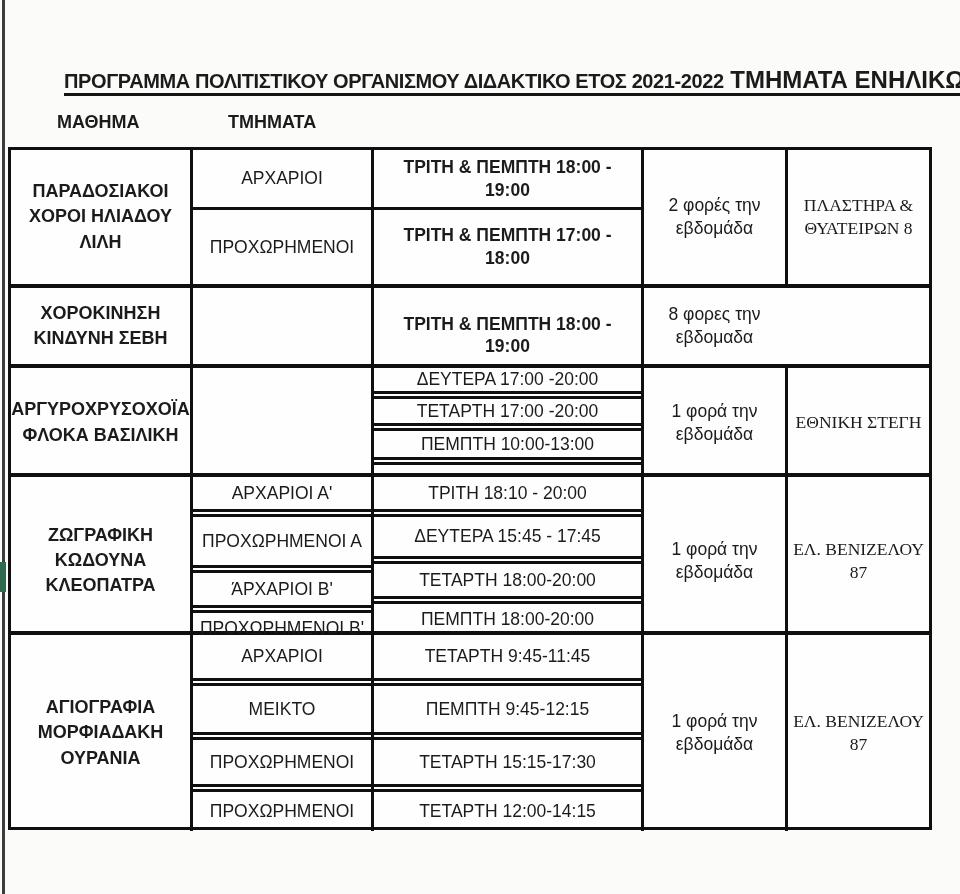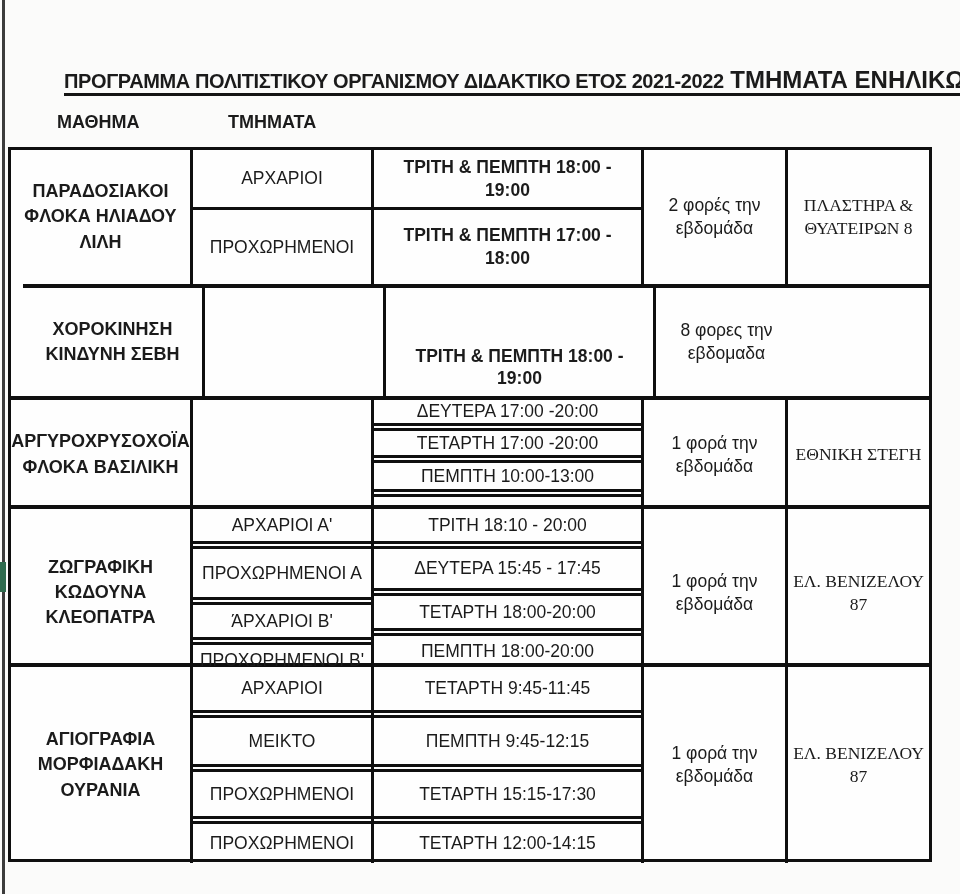--- a/index.html
+++ b/index.html
@@ -56,40 +56,40 @@
   .boxes{ justify-content:flex-start; align-items:stretch; gap:2px; }
   .box{
     display:flex; align-items:center; justify-content:center; text-align:center;
     border-top:3px solid #0f0f0f; border-bottom:3px solid #0f0f0f;
   }
   .box:first-child{ border-top:none; }
   .box:last-child{ border-bottom:none; }
   .time-wrap{ max-width:225px; margin:0 auto;font-weight:bold; }
   .freq-cell{ font-size:17.5px; }
   .loc-cell{ font-size:17.5px;font-family:Liberation Serif, serif; }
-  .h-r1{ height:134px; } .h-r2{ height:112px;margin-left:12px; } .h-r3{ height:109px; }
+  .h-r1{ height:134px; } .h-r2{ height:80px; } .h-r3{ height:109px; }
   .h-r4{ height:158px; } .h-r5{ height:196px; }
 </style>
 </head>
 <body>
 
 <div class="edge-line"></div>
 <div class="green-mark"></div>
 
 <div class="title">
   <span class="title-underline"><span class="title-main">ΠΡΟΓΡΑΜΜΑ ΠΟΛΙΤΙΣΤΙΚΟΥ ΟΡΓΑΝΙΣΜΟΥ ΔΙΔΑΚΤΙΚΟ ΕΤΟΣ 2021-2022</span><span class="title-suffix"> ΤΜΗΜΑΤΑ ΕΝΗΛΙΚΩΝ</span></span>
 </div>
 
 <div class="col-header course">ΜΑΘΗΜΑ</div>
 <div class="col-header sections">ΤΜΗΜΑΤΑ</div>
 
 <div class="sched-table">
 
   <div class="trow h-r1">
-    <div class="cell course-cell">ΠΑΡΑΔΟΣΙΑΚΟΙ ΦΛΟΚΑ  ΗΛΙΑΔΟΥ ΛΙΛΗ</div>
+    <div class="cell course-cell">ΠΑΡΑΔΟΣΙΑΚΟΙ ΧΟΡΟΙ  ΗΛΙΑΔΟΥ ΛΙΛΗ</div>
     <div class="cell stack">
       <div class="sub r1-a">ΑΡΧΑΡΙΟΙ</div>
       <div class="sub r1-b">ΠΡΟΧΩΡΗΜΕΝΟΙ</div>
     </div>
     <div class="cell stack">
       <div class="sub r1-a">
           <span class="time-wrap">ΤΡΙΤΗ &amp; ΠΕΜΠΤΗ 18:00 - 19:00</span>
         </div>
       <div class="sub r1-b">
           <span class="time-wrap">ΤΡΙΤΗ &amp; ΠΕΜΠΤΗ 17:00 - 18:00</span>

